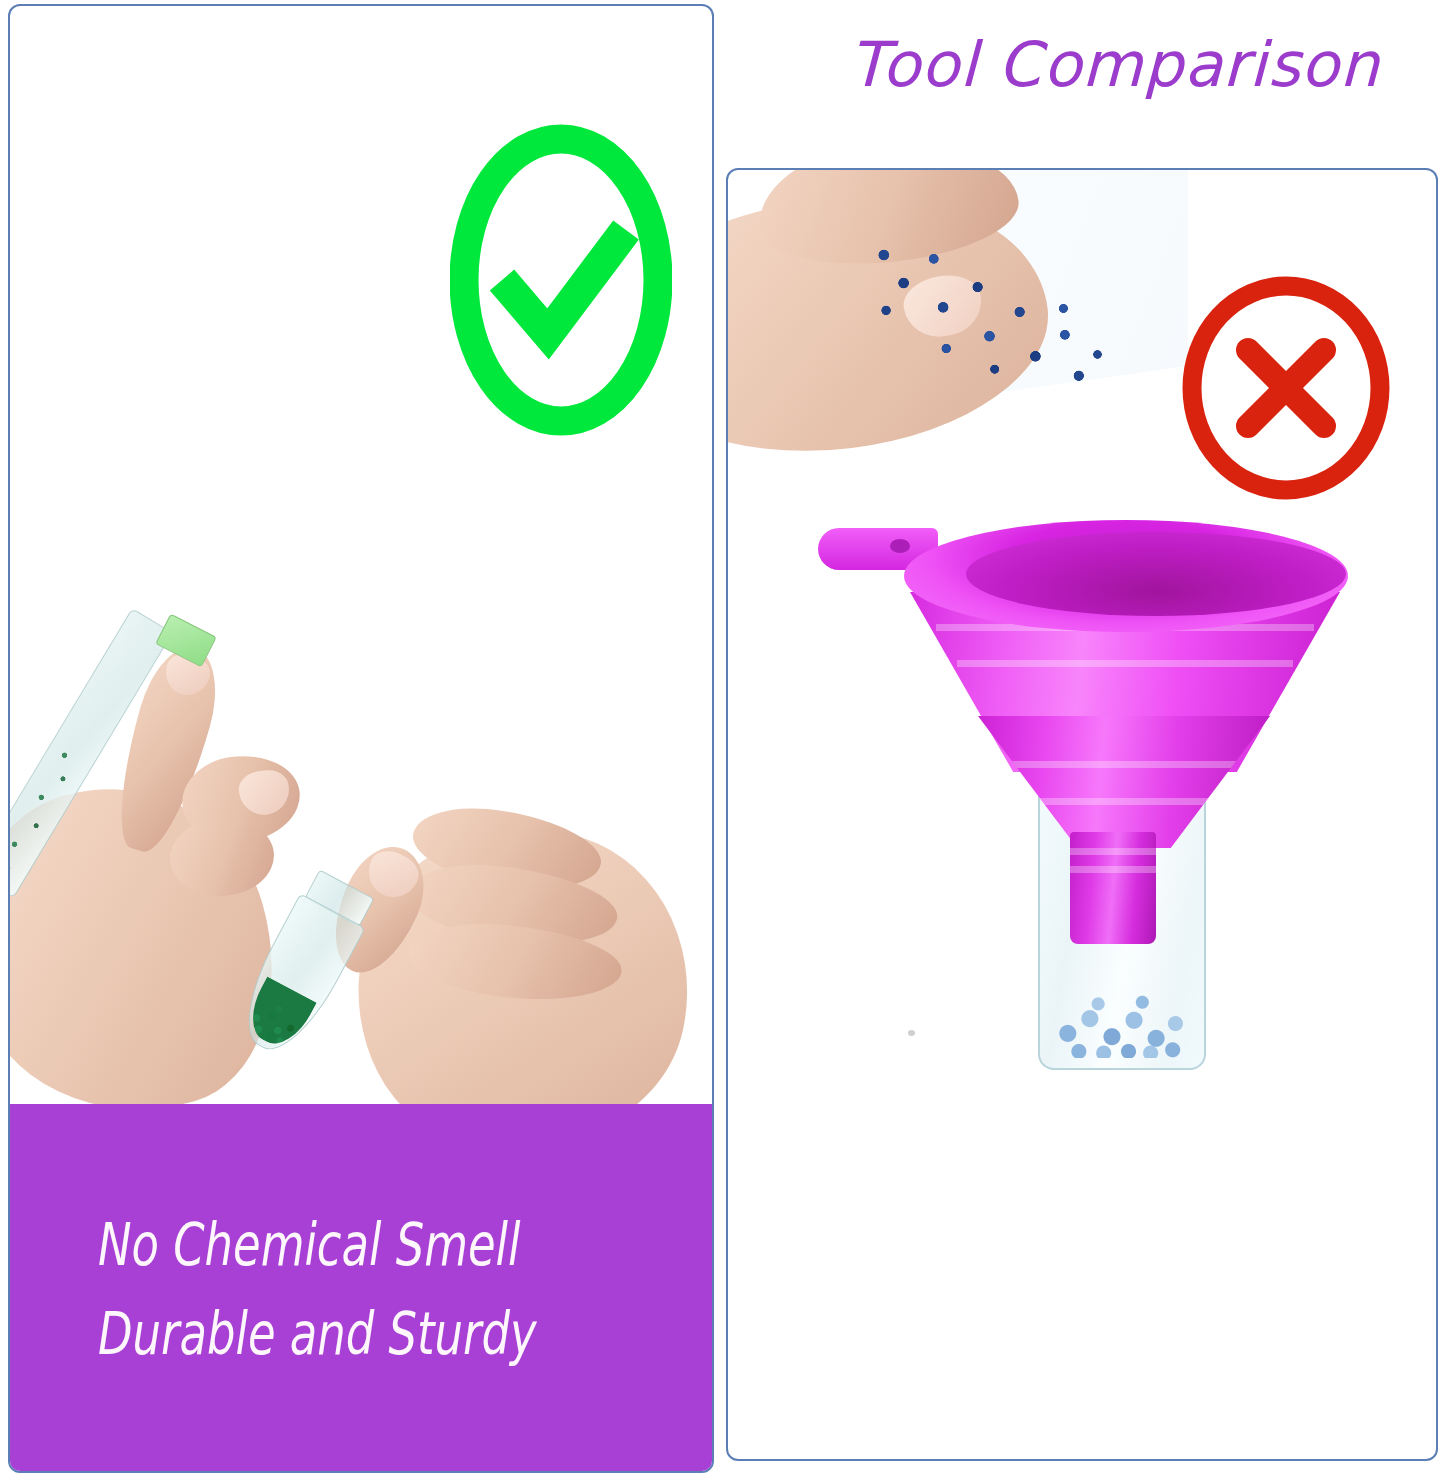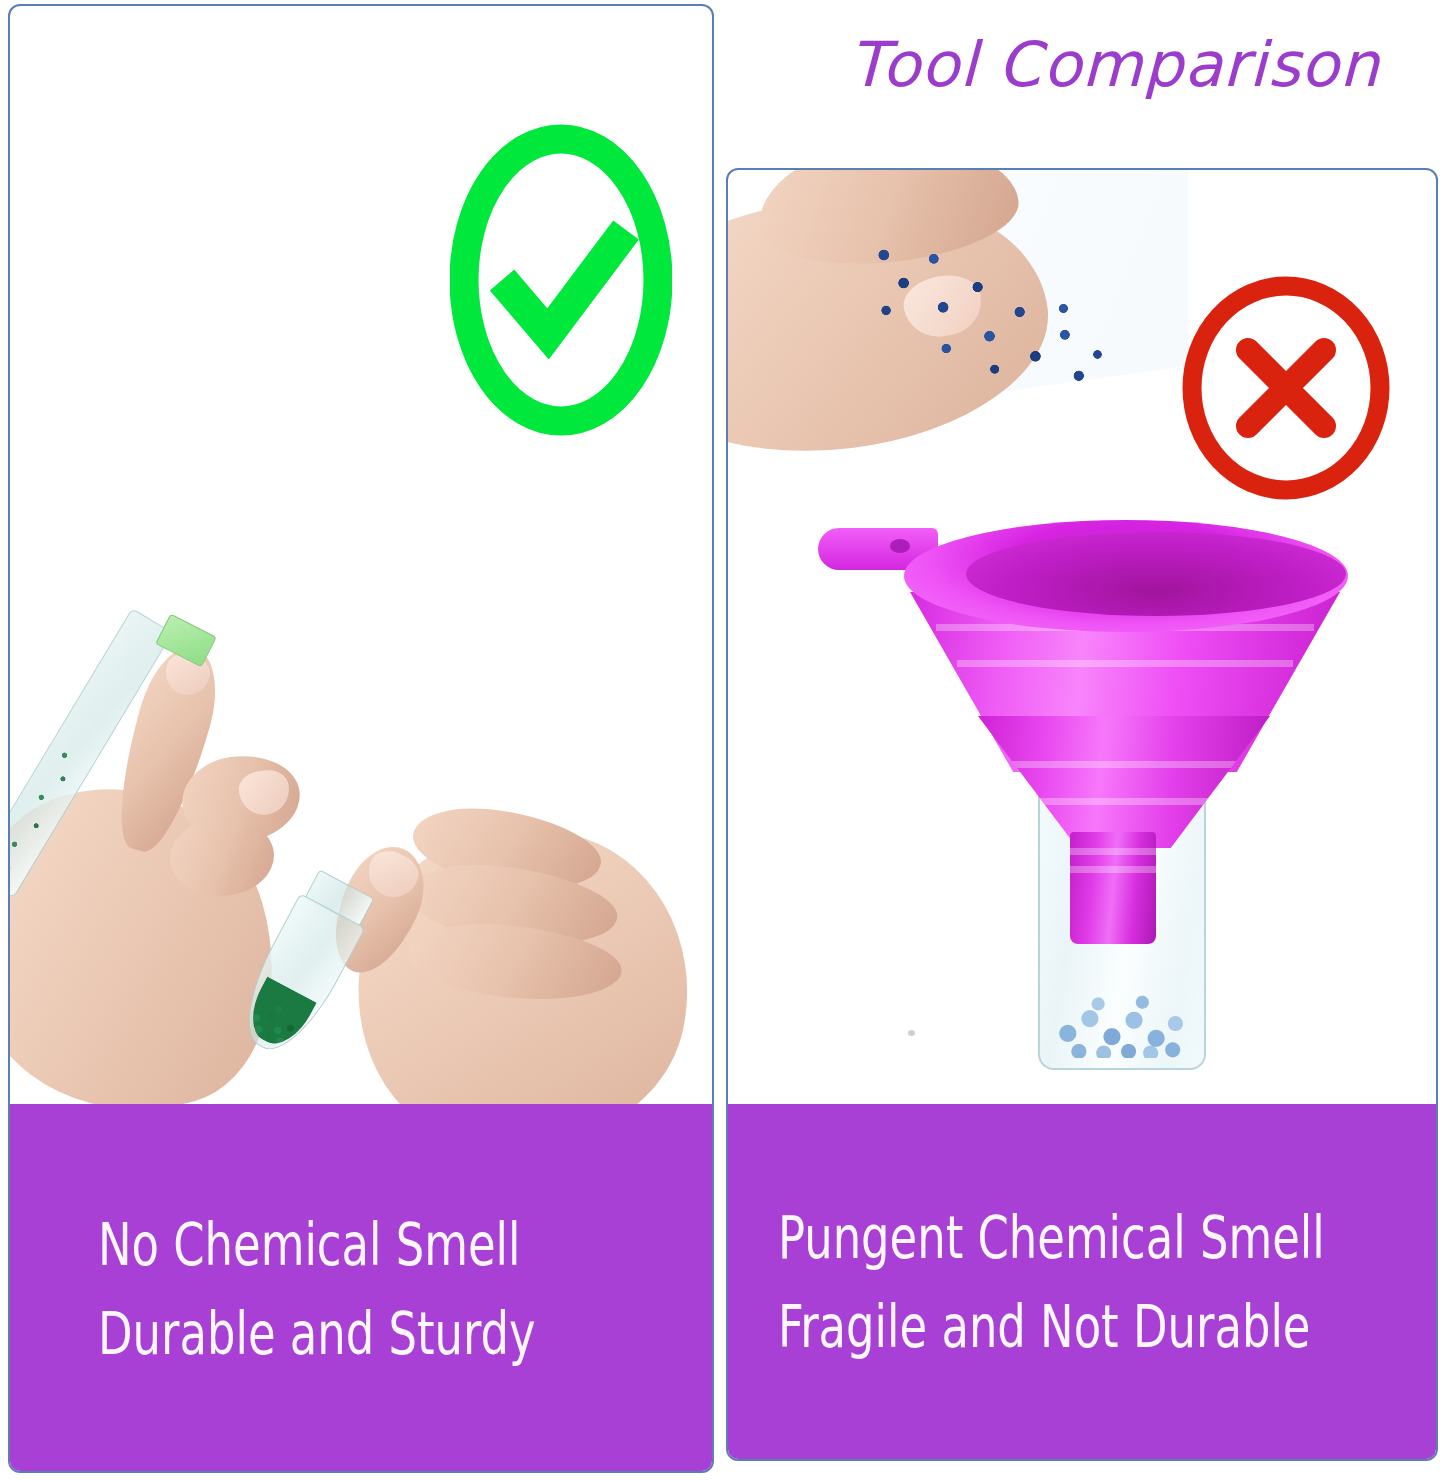--- a/index.html
+++ b/index.html
@@ -38,21 +38,21 @@
   }
 
   
   .panel {
     position: absolute;
     border: 2px solid #5B7EB5;
     border-radius: 12px;
     background: #ffffff;
     overflow: hidden;
   }
-  .panel-left  { left: 8px;  top: 4px;   width: 706px; height: 1469px; }
+  .panel-left  { left: 8px;  top: 4px;   width: 706px; height: 1469px; font-style: italic; }
   .panel-right { left: 726px; top: 168px; width: 712px; height: 1293px; }
 
   
   .caption {
     position: absolute;
     background: #A840D6;
     display: flex;
     flex-direction: column;
     justify-content: center;
     padding-left: 88px;
@@ -438,24 +438,20 @@
       </div>
       <div class="funnel-rim">
         <div class="funnel-rim-inner"></div>
       </div>
       <div class="funnel-spout">
         <div class="funnel-ridge" style="left:0;top:14%;width:100%;"></div>
         <div class="funnel-ridge" style="left:0;top:30%;width:100%;"></div>
       </div>
     </div>
 
-    <div class="caption caption-right">
-      <div class="caption-line">Pungent Chemical Smell</div>
-      <div class="caption-line">Fragile and Not Durable</div>
-    </div>
   </div>
 
   <div class="badge badge-cross">
     <svg viewBox="0 0 216 232" width="216" height="232" aria-hidden="true">
       <ellipse cx="108" cy="116" rx="94" ry="102" fill="none" stroke="#D9230F" stroke-width="19"></ellipse>
       <path d="M70 78 L146 154 M146 78 L70 154" fill="none" stroke="#D9230F" stroke-width="24" stroke-linecap="round"></path>
     </svg>
   </div>
 
 </div>

